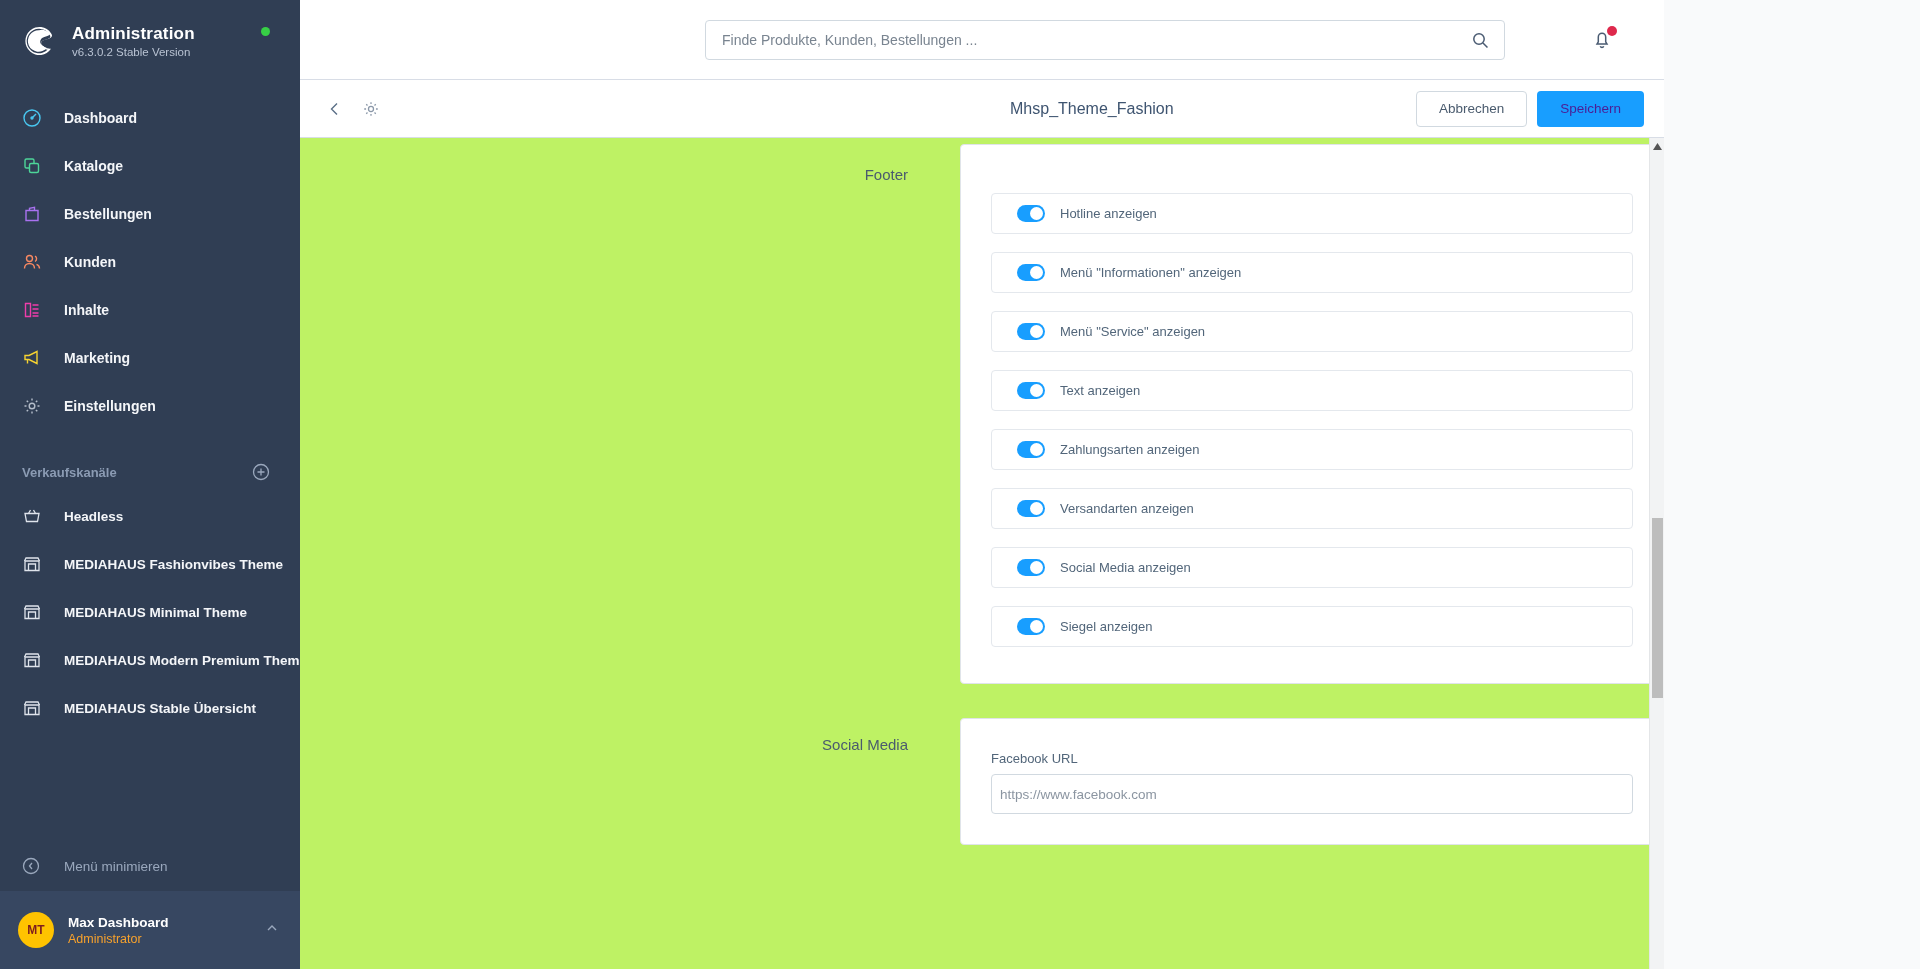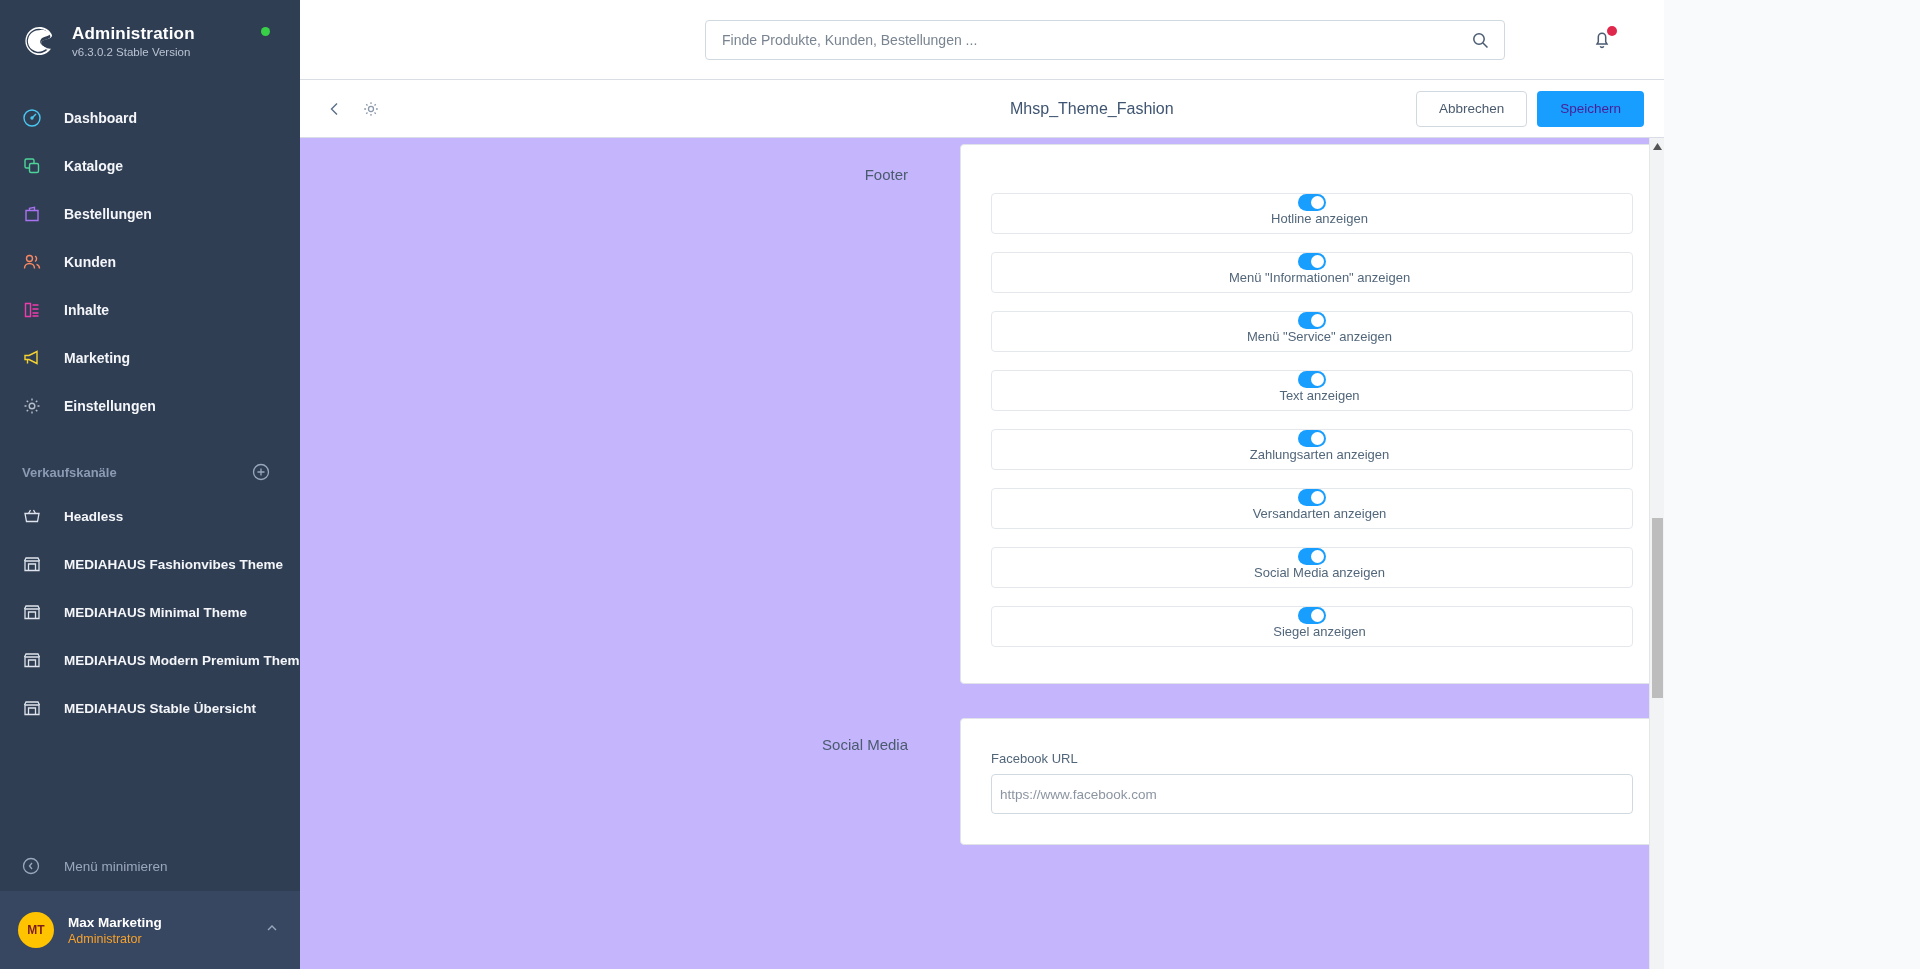--- a/index.html
+++ b/index.html
@@ -121,42 +121,41 @@
     font-size: 13.5px; font-family: "Liberation Sans", sans-serif;
     cursor: pointer; border: 1px solid transparent;
     display: flex; align-items: center; justify-content: center;
   }
   .btn-secondary { background: #fff; border-color: #d1d9e0; color: #4a5b6e; }
   .btn-primary { background: #189eff; color: #4c1d95; font-weight: normal; }
 
   
   .content {
     flex: 1 1 auto; overflow: hidden; position: relative;
-    background: #c4b5fd;
+    background: #bef264;
   }
   .content-inner { padding: 0 0 0 0; }
   .section {
     display: flex; align-items: flex-start;
     padding-left: 300px;
   }
   .section-label {
     width: 360px; text-align: right; padding-right: 52px;
     font-size: 15px; color: #4a5b6e; padding-top: 22px;
     flex-shrink: 0;
   }
   .card {
     background: #fff; border: 1px solid #e0e4e9; border-radius: 4px;
     width: 800px; padding: 30px 30px 30px 30px;
   }
   .toggle-row {
     border: 1px solid #e4e8ed; border-radius: 4px;
     height: 41px; display: flex; align-items: center;
-    padding: 0 18px; margin-bottom: 18px; background: #fff;
+    padding: 0 25px; margin-bottom: 18px; background: #fff;
     cursor: pointer;
-    flex-direction: column;
   }
   .toggle-row:last-child { margin-bottom: 0; }
   .switch {
     width: 28px; height: 17px; border-radius: 9px;
     background: #189eff; position: relative; flex-shrink: 0;
   }
   .switch .knob {
     position: absolute; width: 13px; height: 13px; border-radius: 50%;
     background: #fff; top: 2px; left: 13px;
   }
@@ -355,21 +354,21 @@
           <circle cx="9" cy="9" r="7.5"></circle>
             <path d="M10 6l-2.5 3 2.5 3"></path>
         </svg>
       </span>
       <span class="minimize-label">Menü minimieren</span>
     </div>
 
     <div class="user-box">
       <div class="avatar">MT</div>
       <div class="user-meta">
-        <div class="user-name">Max Marketing</div>
+        <div class="user-name">Max Dashboard</div>
         <div class="user-role">Administrator</div>
       </div>
       <span class="user-caret">
         <svg width="16" height="16" viewBox="0 0 16 16" fill="none" stroke="#9aa8bd" stroke-width="1.4">
           <path d="M4 10l4-4 4 4"></path>
         </svg>
       </span>
     </div>
 
   </aside>

